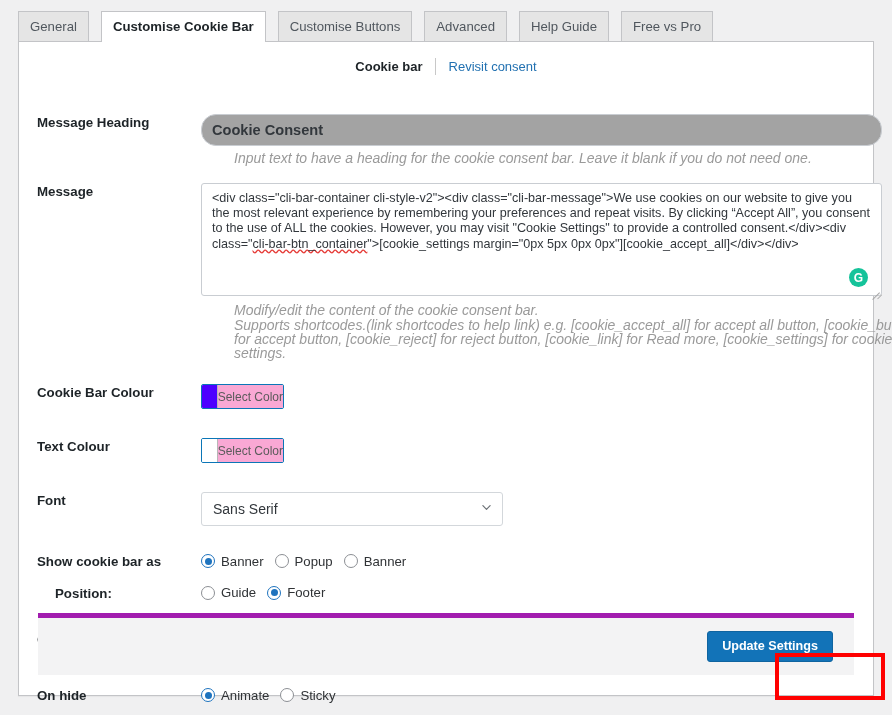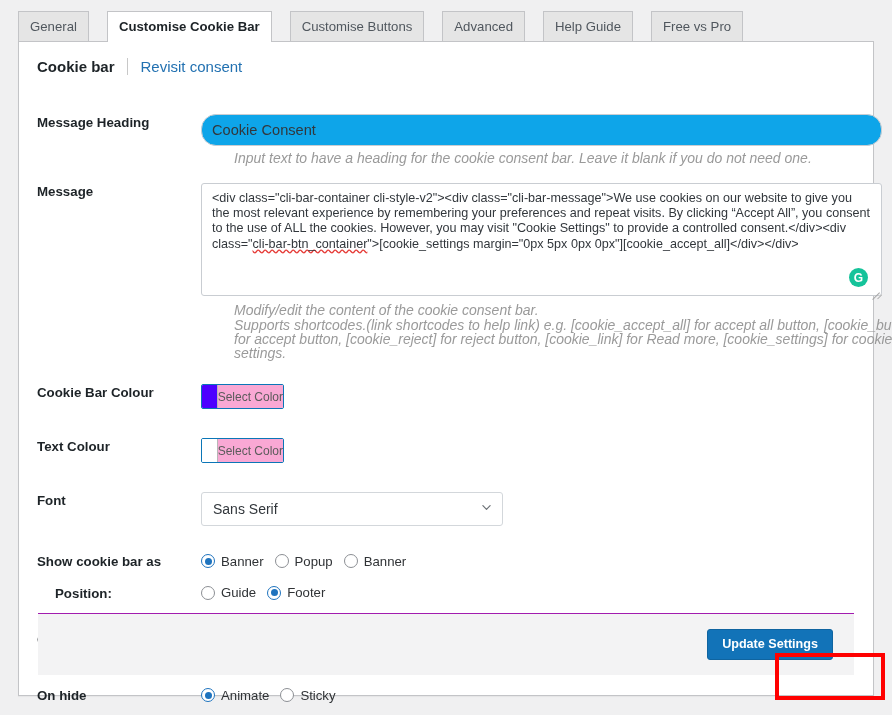--- a/index.html
+++ b/index.html
@@ -12,21 +12,21 @@
   }
   .page { width: 892px; height: 715px; position: relative; overflow: hidden; }
 
   
   .tab-bar {
     position: relative;
     height: 41px;
     padding: 14px 0 0 18px;
     display: flex;
     align-items: flex-end;
-    gap: 18px;
+    gap: 12px;
   }
   .tab {
     background: #e5e5e5;
     border: 1px solid #c3c4c7;
     border-bottom: none;
     color: #50575e;
     font-size: 13.2px;
     line-height: 1;
     padding: 8px 11px 9px 11px;
     position: relative;
@@ -50,22 +50,23 @@
     box-shadow: 0 1px 1px rgba(0,0,0,.04);
     position: relative;
     z-index: 1;
     height: 655px;
   }
 
   .subnav {
     display: flex;
     align-items: center;
     padding: 14px 18px 0 18px;
-    font-size: 15px;
+    font-size: 13px;
     height: 34px;
+    justify-content: center;
   }
   .subnav .active-sub {
     font-weight: bold;
     color: #1d2327;
     padding-right: 12px;
     white-space: nowrap;
   }
   .subnav .divider {
     width: 1px;
     height: 17px;
@@ -100,22 +101,23 @@
   
   .text-input {
     width: 681px;
     height: 32px;
     border: 1px solid #c9cdd2;
     border-radius: 15px;
     padding: 4px 10px;
     font-size: 14.6px;
     color: #32373c;
     font-family: "Liberation Sans", sans-serif;
-    background: #0ea5e9;
+    background: #a3a3a3;
     outline: none;
+    font-weight: bold;
   }
 
   .ta-wrap { position: relative; width: 681px; }
   .textarea {
     width: 681px;
     height: 113px;
     border: 1px solid #c9cdd2;
     border-radius: 3px;
     padding: 7px 10px;
     font-size: 12.6px;
@@ -264,21 +266,21 @@
   .radio-label { line-height: 1; white-space: nowrap; }
 
   
   .footer {
     position: absolute;
     left: 19px;
     right: 19px;
     bottom: 20px;
     height: 62px;
     background: #f3f3f4;
-    border-top: 1px solid #a21caf;
+    border-top: 5px solid #a21caf;
     display: flex;
     align-items: center;
     justify-content: flex-end;
     padding-right: 21px;
   }
   .submit-btn {
     background: #1273b8;
     color: #fff;
     border: 1px solid #0f64a0;
     border-radius: 3px;

